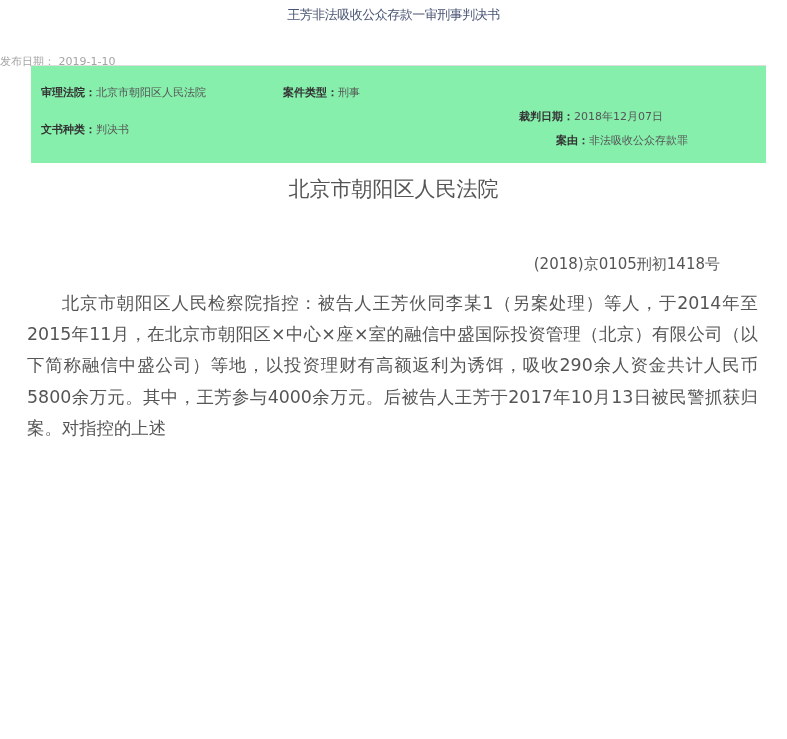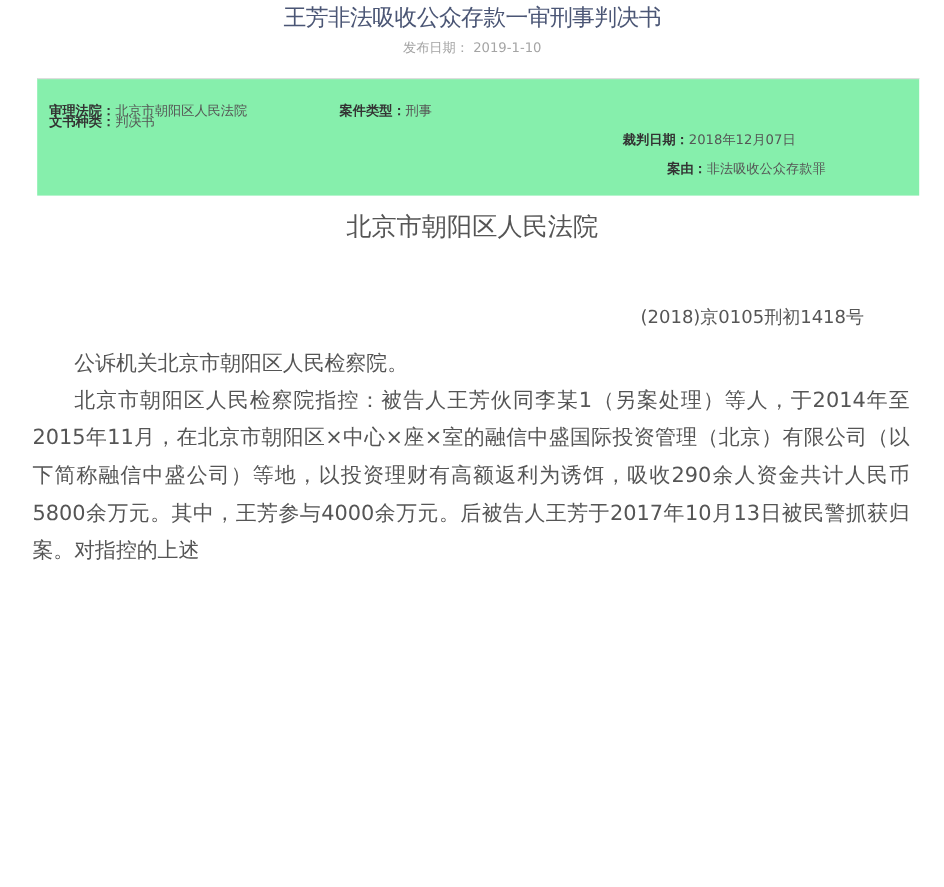--- a/index.html
+++ b/index.html
@@ -14,31 +14,31 @@
       font-family: "DejaVu Sans", "Liberation Sans", sans-serif;
       color: #555555;
       position: relative;
     }
     .doc-title {
       position: absolute;
       top: 2px;
       left: 0;
       width: 787px;
       text-align: center;
-      font-size: 19px;
+      font-size: 13px;
       color: #4b5675;
       letter-spacing: -0.5px;
       line-height: 26px;
     }
     .publish-date {
       position: absolute;
-      top: 32px;
+      top: 54px;
       left: 0;
       width: 787px;
-      text-align: center;
+      text-align: left;
       font-size: 11px;
       color: #a4a4a4;
       line-height: 16px;
     }
     .info-box {
       position: absolute;
       top: 65px;
       left: 31px;
       width: 735px;
       height: 98px;
@@ -105,30 +105,29 @@
 <div class="info-box">
   <div class="info-cell" style="left:10px; top:19px;">
     <span class="lbl">审理法院：</span><span class="val">北京市朝阳区人民法院</span>
   </div>
   <div class="info-cell" style="left:252px; top:19px;">
     <span class="lbl">案件类型：</span><span class="val">刑事</span>
   </div>
   <div class="info-cell" style="left:525px; top:19px;margin-top:48px;">
     <span class="lbl">案由：</span><span class="val">非法吸收公众存款罪</span>
   </div>
-  <div class="info-cell" style="left:10px; top:28px;">
+  <div class="info-cell" style="left:10px; top:56px;">
     <span class="lbl">文书种类：</span><span class="val">判决书</span>
   </div>
   <div class="info-cell" style="left:488px; top:43px;">
     <span class="lbl">裁判日期：</span><span class="val">2018年12月07日</span>
   </div>
 </div>
 
 <div class="court-heading">
   <div>北京市朝阳区人民法院</div>
 </div>
 
 <div class="case-number">(2018)京0105刑初1418号</div>
 
 <div class="body-text">
-  <p>公诉机关北京市朝阳区人民检察院。</p>
   <p>北京市朝阳区人民检察院指控：被告人王芳伙同李某1（另案处理）等人，于2014年至2015年11月，在北京市朝阳区×中心×座×室的融信中盛国际投资管理（北京）有限公司（以下简称融信中盛公司）等地，以投资理财有高额返利为诱饵，吸收290余人资金共计人民币5800余万元。其中，王芳参与4000余万元。后被告人王芳于2017年10月13日被民警抓获归案。对指控的上述</p>
 </div>
 
 </body></html>

